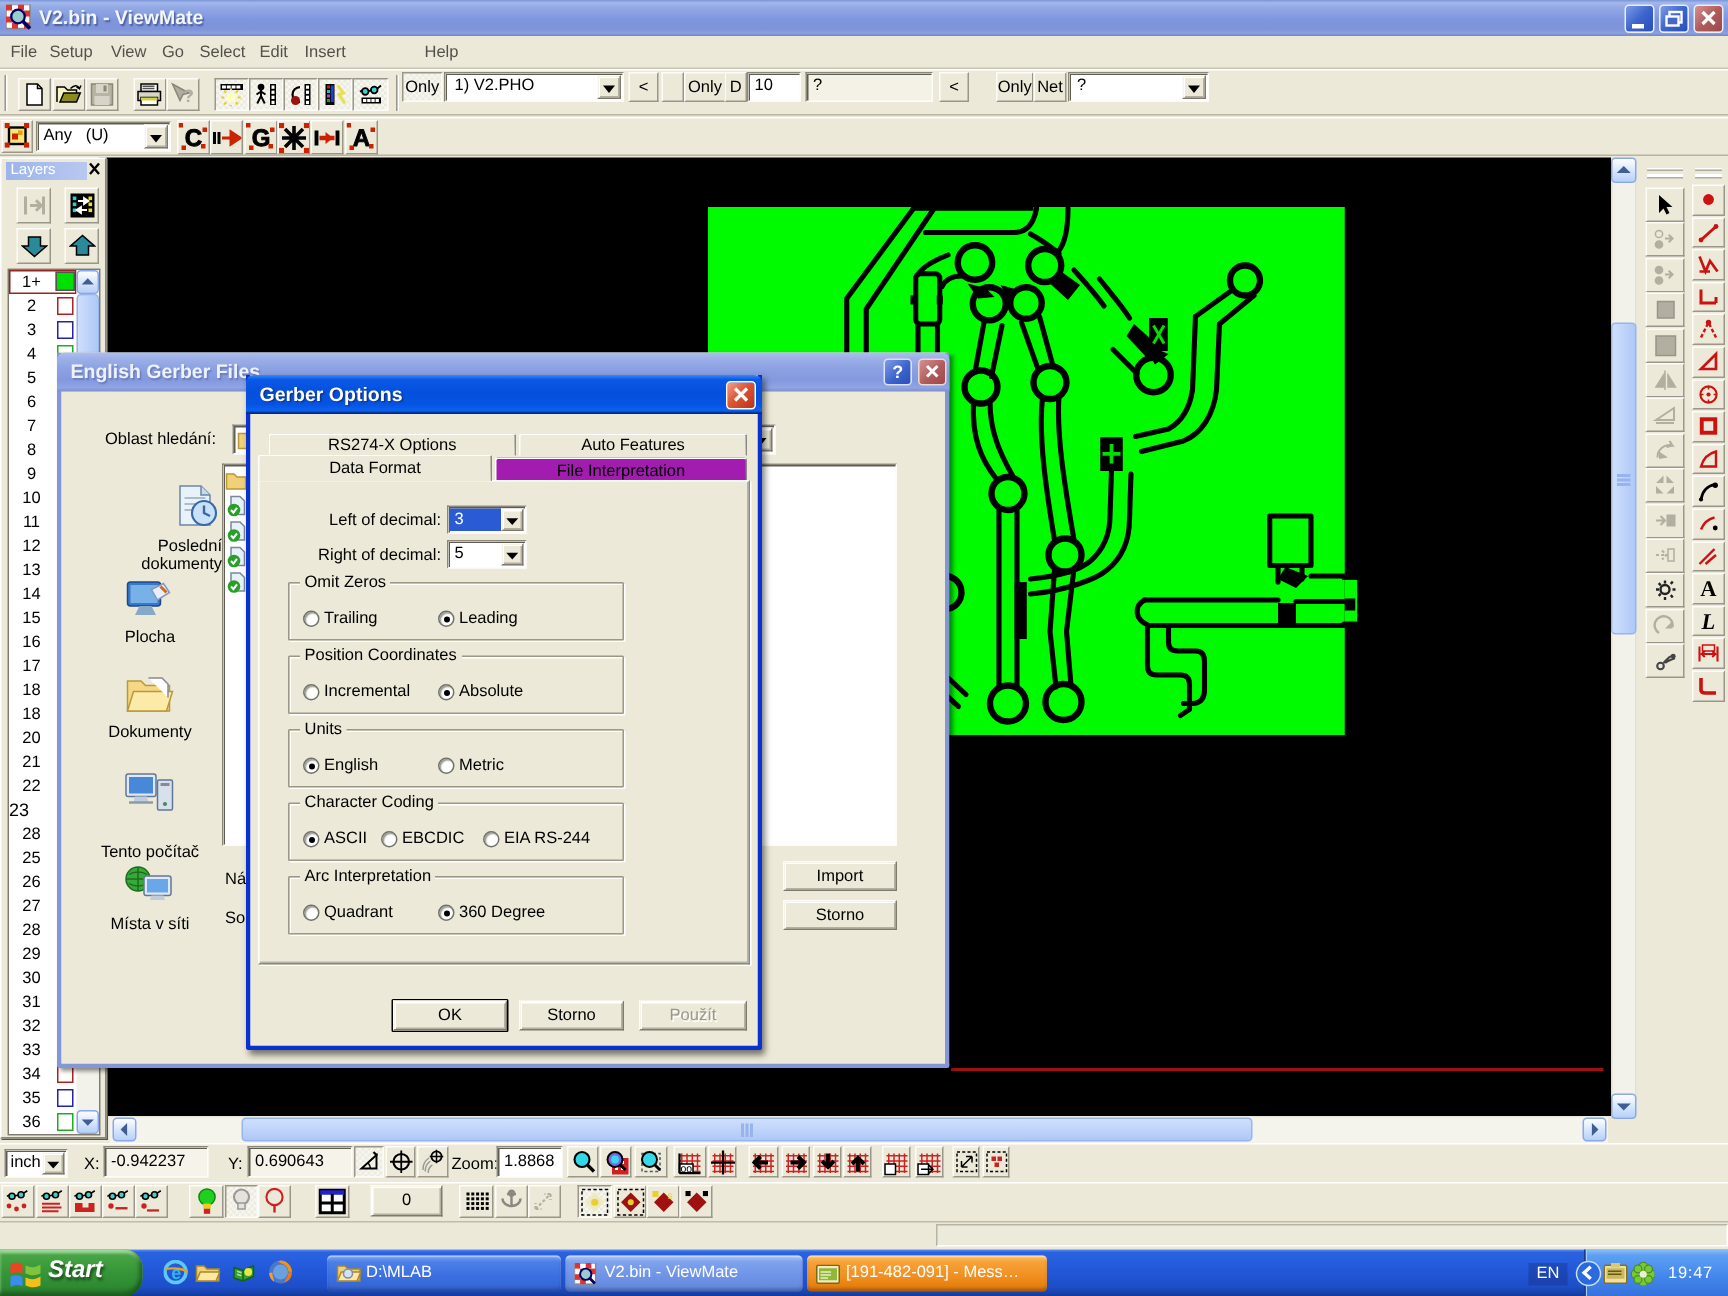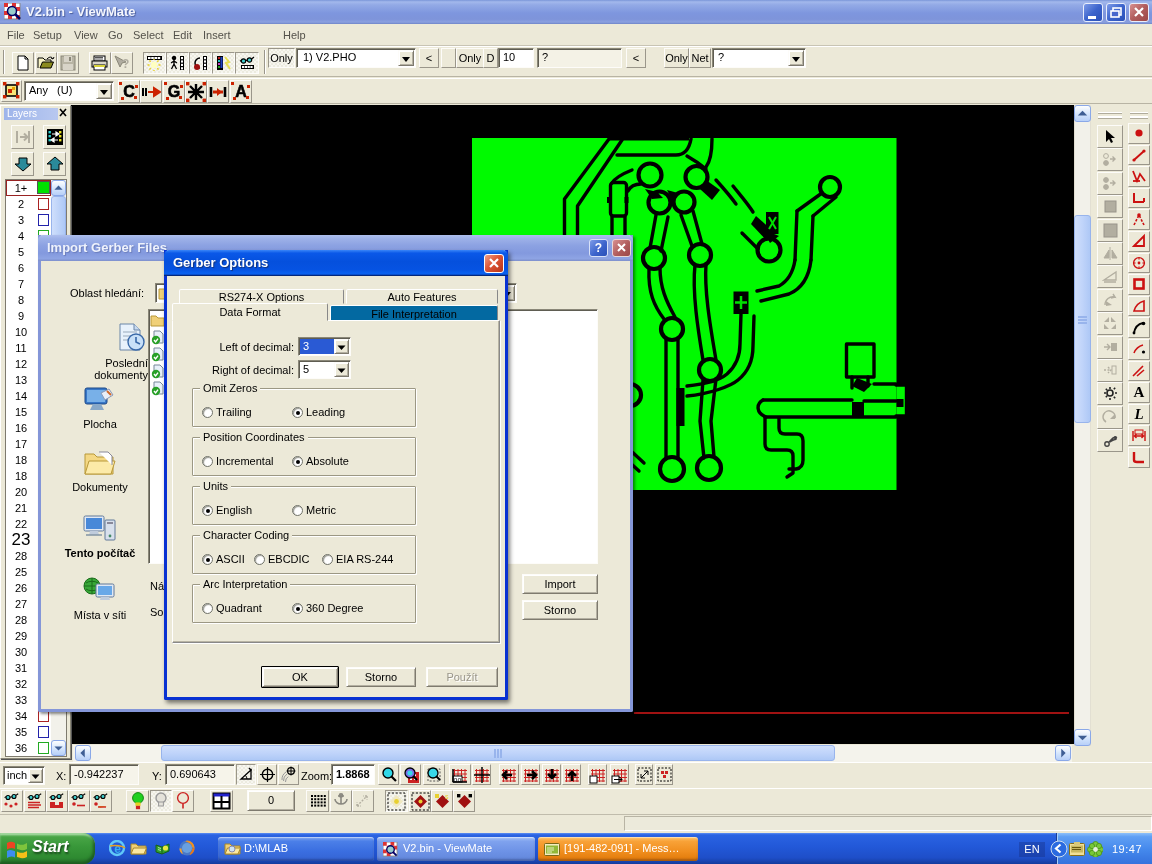--- a/index.html
+++ b/index.html
@@ -614,21 +614,21 @@
 <div class="abs" style="left:6px;top:372px;width:30px;height:16px;font-size:11px;text-align:center;line-height:16px;">13</div>
 <div class="abs" style="left:6px;top:388px;width:30px;height:16px;font-size:11px;text-align:center;line-height:16px;">14</div>
 <div class="abs" style="left:6px;top:404px;width:30px;height:16px;font-size:11px;text-align:center;line-height:16px;">15</div>
 <div class="abs" style="left:6px;top:420px;width:30px;height:16px;font-size:11px;text-align:center;line-height:16px;">16</div>
 <div class="abs" style="left:6px;top:436px;width:30px;height:16px;font-size:11px;text-align:center;line-height:16px;">17</div>
 <div class="abs" style="left:6px;top:452px;width:30px;height:16px;font-size:11px;text-align:center;line-height:16px;">18</div>
 <div class="abs" style="left:6px;top:468px;width:30px;height:16px;font-size:11px;text-align:center;line-height:16px;">18</div>
 <div class="abs" style="left:6px;top:484px;width:30px;height:16px;font-size:11px;text-align:center;line-height:16px;">20</div>
 <div class="abs" style="left:6px;top:500px;width:30px;height:16px;font-size:11px;text-align:center;line-height:16px;">21</div>
 <div class="abs" style="left:6px;top:516px;width:30px;height:16px;font-size:11px;text-align:center;line-height:16px;">22</div>
-<div class="abs" style="left:6px;top:532px;width:30px;height:16px;font-size:17px;text-align:center;line-height:16px;">23</div>
+<div class="abs" style="left:6px;top:532px;width:30px;height:16px;font-size:12px;line-height:16px;">23</div>
 <div class="abs" style="left:6px;top:548px;width:30px;height:16px;font-size:11px;text-align:center;line-height:16px;">28</div>
 <div class="abs" style="left:6px;top:564px;width:30px;height:16px;font-size:11px;text-align:center;line-height:16px;">25</div>
 <div class="abs" style="left:6px;top:580px;width:30px;height:16px;font-size:11px;text-align:center;line-height:16px;">26</div>
 <div class="abs" style="left:6px;top:596px;width:30px;height:16px;font-size:11px;text-align:center;line-height:16px;">27</div>
 <div class="abs" style="left:6px;top:612px;width:30px;height:16px;font-size:11px;text-align:center;line-height:16px;">28</div>
 <div class="abs" style="left:6px;top:628px;width:30px;height:16px;font-size:11px;text-align:center;line-height:16px;">29</div>
 <div class="abs" style="left:6px;top:644px;width:30px;height:16px;font-size:11px;text-align:center;line-height:16px;">30</div>
 <div class="abs" style="left:6px;top:660px;width:30px;height:16px;font-size:11px;text-align:center;line-height:16px;">31</div>
 <div class="abs" style="left:6px;top:676px;width:30px;height:16px;font-size:11px;text-align:center;line-height:16px;">32</div>
 <div class="abs" style="left:6px;top:692px;width:30px;height:16px;font-size:11px;text-align:center;line-height:16px;">33</div>
@@ -687,21 +687,21 @@
   </div>
 <div class="abs tbtn" style="left:278px;top:764px;width:21px;height:21px;display:flex;align-items:center;justify-content:center;">
     <svg width="17" height="17">
       <circle cx="11" cy="5" r="3.4" fill="none" stroke="#000" stroke-width="1.2"></circle>
       <path d="M11 0.5 v9 M6.5 5 h9" stroke="#000"></path>
       <path d="M2 14 a9 9 0 0 1 4-8 M3.5 15 a8 8 0 0 1 3.5-7 M5.5 16 a6 6 0 0 1 2.8-5.4" stroke="#999" fill="none"></path>
     </svg>
   </div>
 <div class="abs" style="left:301px;top:770px;">Zoom:</div>
 <div class="abs sunk" style="left:331px;top:764px;width:44px;height:21px;background:#fff;">
-    <div class="abs" style="left:4px;top:3px;font-weight:bold;">1.8868</div>
+    <div class="abs" style="left:4px;top:3px;">1.8868</div>
   </div>
 <div class="abs tbtn" style="left:378px;top:764px;width:21px;height:21px;display:flex;align-items:center;justify-content:center;">
     <svg width="18" height="18">
       <circle cx="8" cy="7" r="5" fill="#30d8e8" stroke="#000" stroke-width="1.4"></circle>
       <path d="M11.5 10.5 L16 15" stroke="#000" stroke-width="2.2"></path>
     </svg>
   </div>
 <div class="abs tbtn" style="left:400px;top:764px;width:21px;height:21px;display:flex;align-items:center;justify-content:center;">
     <svg width="18" height="18">
       <rect x="6" y="6" width="11" height="11" fill="#cc2222"></rect>
@@ -959,21 +959,21 @@
     <svg width="19" height="19">
       <path d="M9.5 3 L16 9.5 L9.5 16 L3 9.5 Z" fill="#a01010"></path>
       <rect x="2" y="2" width="3.4" height="3.4" fill="#000"></rect>
       <rect x="13.6" y="2" width="3.4" height="3.4" fill="#000"></rect>
     </svg>
   </div>
 <div class="abs" style="left:0;top:814px;width:1152px;height:19px;background:#ece9d8;border-top:1px solid #c0bcac;"></div>
 <div class="abs" style="left:624px;top:816px;width:528px;height:15px;background:#eceadb;border:1px solid;border-color:#b8b4a4 #fff #fff #b8b4a4;"></div>
 <div class="abs" style="left:38px;top:235px;width:595px;height:477px;background:#ece9d8;border:3px solid #8496d8;border-top:none;border-radius:0 0 2px 2px;box-shadow:2px 2px 3px rgba(0,0,0,0.45);">
 <div class="abs" style="left:-3px;top:0px;width:595px;height:26px;border-radius:5px 5px 0 0;background:linear-gradient(180deg,#aebfee 0%,#9db1e8 14%,#8ca2e2 40%,#8399de 70%,#8ea4e4 90%,#7e90cc 100%);"></div>
-<div class="abs" style="left:6px;top:5px;font-size:13px;font-weight:bold;color:#eef2fc;text-shadow:1px 1px 1px #6a7cba;">Import Gerber Files</div>
+<div class="abs" style="left:6px;top:5px;font-size:13px;font-weight:bold;color:#eef2fc;text-shadow:1px 1px 1px #6a7cba;">English Gerber Files</div>
 <div class="abs" style="left:548px;top:4px;width:19px;height:18px;border-radius:3px;border:1px solid #d8e2f8;background:linear-gradient(135deg,#7d9be8,#3c64cc 55%,#2a50b8);color:#fff;font-weight:bold;text-align:center;line-height:17px;font-size:12px;">?</div>
 <div class="abs" style="left:571px;top:4px;width:19px;height:18px;border-radius:3px;border:1px solid #e8d8d8;background:linear-gradient(135deg,#d89090,#b05c5c 55%,#9c4848);"><svg width="17" height="16">
         <path d="M5 4 L12 11 M12 4 L5 11" stroke="#fff" stroke-width="2"></path>
       </svg></div>
 </div>
 <div class="abs" style="left:70px;top:287px;">Oblast hledání:</div>
 <div class="abs sunk" style="left:155px;top:283px;width:362px;height:20px;background:#fff;">
 <svg class="abs" style="left:2px;top:2px" width="16" height="15">
       <path d="M1 13 L1 3 h5 l2 2 h7 v8 z" fill="#f0d078" stroke="#b89838"></path>
     </svg>
@@ -1031,38 +1031,38 @@
       <path d="M16 4 h9 l4 4 v9" fill="#fff" stroke="#889"></path>
     </svg><div style="color:#000;margin-top:1px;">Dokumenty</div></div>
 <div class="abs" style="left:52px;top:512px;width:96px;text-align:center;"><svg width="36" height="32" viewBox="0 0 36 32">
       <rect x="2" y="4" width="20" height="15" rx="1.5" fill="#e0e8f4" stroke="#607898"></rect>
       <rect x="4" y="6" width="16" height="11" fill="#4888d8"></rect>
       <path d="M8 19 h8 l1 4 h-10 z" fill="#c0ccdc"></path>
       <path d="M4 23 h16" stroke="#8898a8" stroke-width="1.6"></path>
       <rect x="23" y="8" width="10" height="20" rx="1" fill="#d8e0ec" stroke="#607898"></rect>
       <rect x="25" y="10" width="6" height="2" fill="#889"></rect>
       <circle cx="28" cy="24" r="1.4" fill="#486"></circle>
-    </svg><div style="color:#000;margin-top:1px;font-weight:bold;">Tento počítač</div></div>
+    </svg><div style="color:#000;margin-top:15px;">Tento počítač</div></div>
 <div class="abs" style="left:52px;top:576px;width:96px;text-align:center;"><svg width="36" height="30" viewBox="0 0 36 30">
       <circle cx="10" cy="10" r="8" fill="#38a838" stroke="#1c6c1c"></circle>
       <path d="M4 7 a8 5 0 0 1 12 0 M4 13 a8 5 0 0 0 12 0 M10 2 v16 M2 10 h16" stroke="#1c6c1c" fill="none"></path>
       <rect x="14" y="8" width="18" height="13" rx="1.5" fill="#e0e8f4" stroke="#607898"></rect>
       <rect x="16" y="10" width="14" height="9" fill="#68a8e8"></rect>
       <path d="M19 21 h8 l1 3 h-10 z" fill="#c0ccdc"></path>
     </svg><div style="color:#000;margin-top:1px;">Místa v síti</div></div>
 <div class="abs" style="left:164px;top:250px;width:344px;height:450px;background:#ece9d8;border:3px solid #0831d2;border-top:none;border-radius:0 0 2px 2px;box-shadow:2px 3px 4px rgba(0,0,0,0.5);">
 <div class="abs" style="left:-3px;top:0px;width:344px;height:26px;border-radius:5px 5px 0 0;background:linear-gradient(180deg,#3a86f8 0%,#0a58e8 12%,#0550dd 45%,#0653e2 75%,#0a62f0 90%,#05349c 100%);box-shadow:inset 0 -1px 0 #04287c;"></div>
 <div class="abs" style="left:6px;top:5px;font-size:13px;font-weight:bold;color:#fff;text-shadow:1px 1px 1px #12327c;">Gerber Options</div>
 <div class="abs" style="left:317px;top:4px;width:20px;height:19px;border-radius:3px;border:1px solid #fff;background:linear-gradient(135deg,#f0a088,#dd5535 45%,#b83418);"><svg width="18" height="17">
         <path d="M5 4 L13 12 M13 4 L5 12" stroke="#fff" stroke-width="2.2"></path>
       </svg></div>
 </div>
 <div class="abs" style="left:179px;top:289px;width:165px;height:15px;background:#ece9d8;border:1px solid;border-color:#fff #888 transparent #fff;border-radius:2px 2px 0 0;text-align:center;line-height:14px;">RS274-X Options</div>
 <div class="abs" style="left:346px;top:289px;width:152px;height:15px;background:#ece9d8;border:1px solid;border-color:#fff #888 transparent #fff;border-radius:2px 2px 0 0;text-align:center;line-height:14px;">Auto Features</div>
-<div class="abs" style="left:330px;top:305px;width:168px;height:17px;background:#0369a1;border:1px solid;border-color:#fff #888 transparent #fff;border-radius:2px 2px 0 0;text-align:center;line-height:16px;">File Interpretation</div>
+<div class="abs" style="left:330px;top:305px;width:168px;height:17px;background:#a21caf;border:1px solid;border-color:#fff #888 transparent #fff;border-radius:2px 2px 0 0;text-align:center;line-height:16px;">File Interpretation</div>
 <div class="abs" style="left:172px;top:320px;width:328px;height:323px;background:#ece9d8;border:1px solid;border-color:#fff #888 #888 #fff;box-shadow:inset -1px -1px 0 #b8b4a4,1px 1px 0 #fff;"></div>
 <div class="abs" style="left:172px;top:303px;width:156px;height:18px;background:#ece9d8;border:1px solid;border-color:#fff #888 transparent #fff;border-radius:2px 2px 0 0;text-align:center;line-height:16px;">Data Format</div>
 <div class="abs" style="left:210px;top:341px;width:84px;text-align:right;">Left of decimal:</div>
 <div class="abs sunk" style="left:298px;top:337px;width:53px;height:19px;background:#fff;">
 <div class="abs" style="left:1px;top:1px;width:34px;height:15px;background:#2a5ad4;color:#fff;padding:1px 0 0 3px;">3</div>
 <div class="abs raised" style="right:1px;top:1px;width:15px;height:15px;">
       <svg width="13" height="13" style="display:block;margin:1px auto">
         <path d="M2.5 4.5 L6.5 9 L10.5 4.5 z" fill="#000"></path>
       </svg>
     </div>

